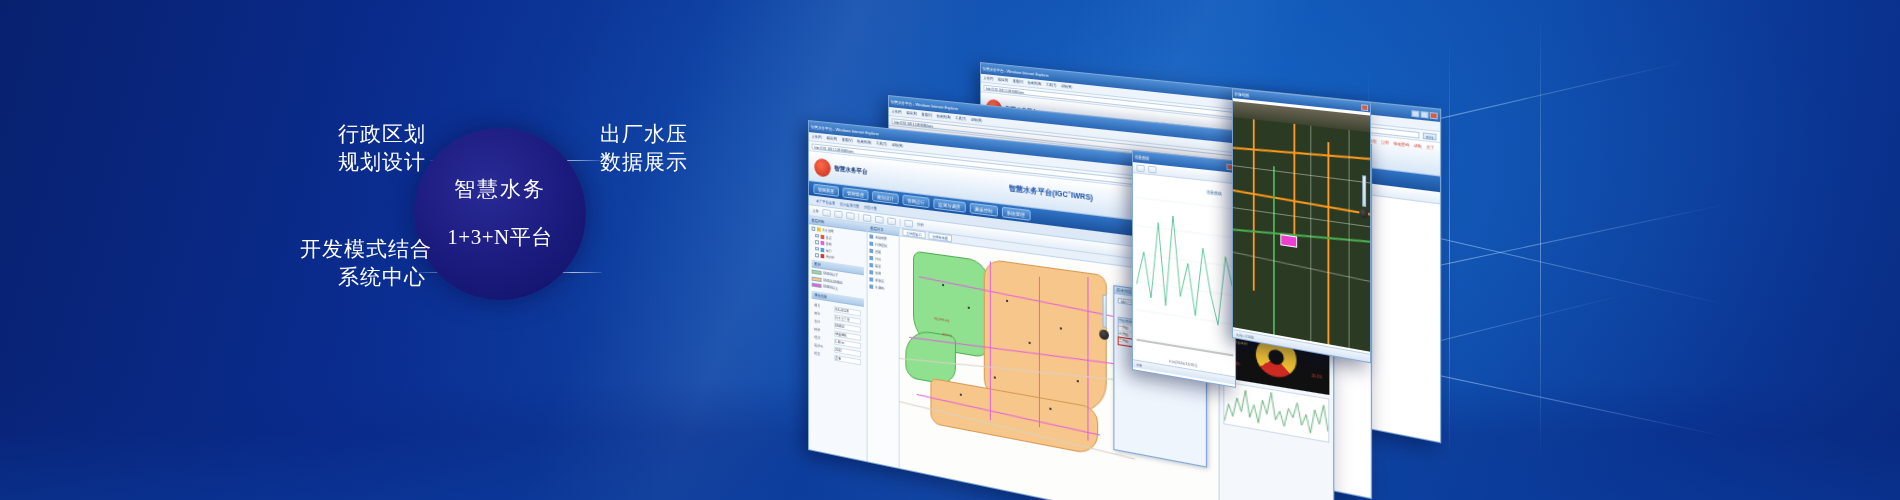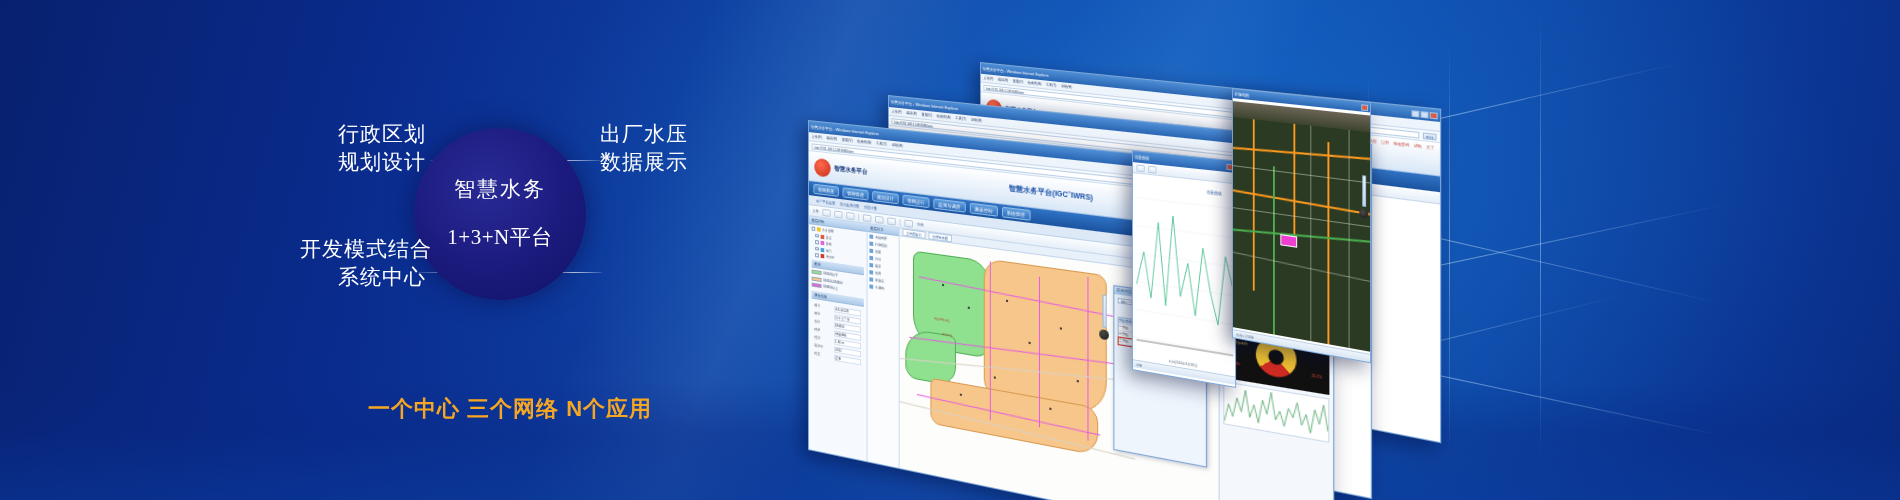--- a/index.html
+++ b/index.html
@@ -291,21 +291,20 @@
     </div>
     <div class="feature f-bl">
       <span class="l1">开发模式结合</span>
       <span class="l2">系统中心</span>
     </div>
     <div class="feature f-tr">
       <span class="l1">出厂水压</span>
       <span class="l2">数据展示</span>
     </div>
 
-    <div class="tagline">一个中心  三个网络  N个应用</div>
   </div>
 
   <div class="screens">
 
     <div class="win win-3">
       <div class="titlebar">
         <div class="tb-text">智慧水务平台 - Windows Internet Explorer</div>
         <div class="tb-btns">
           <div class="tb-btn"></div>
           <div class="tb-btn"></div>

